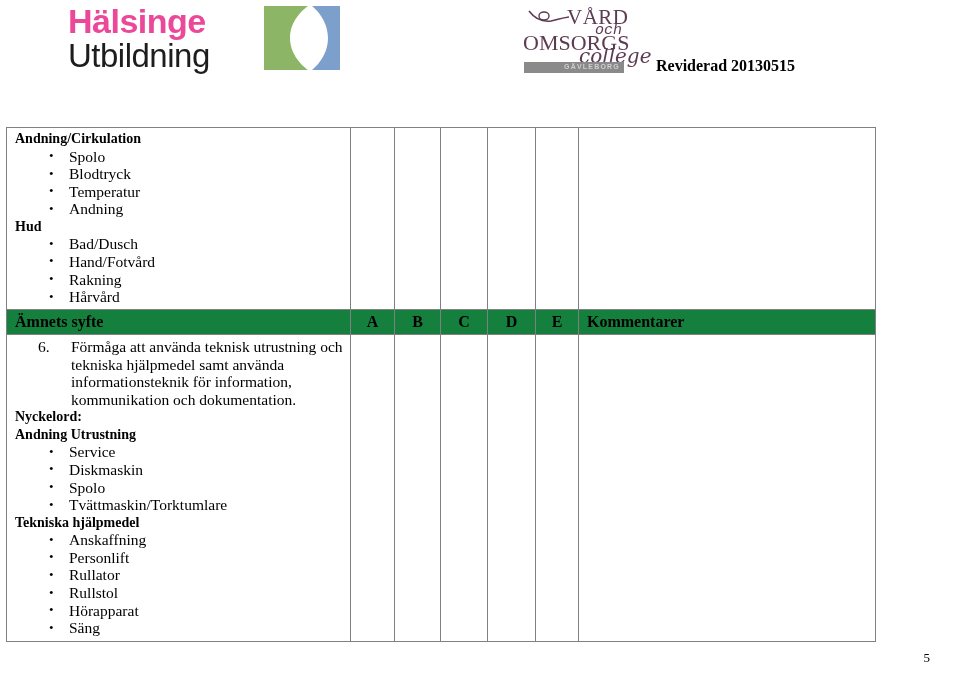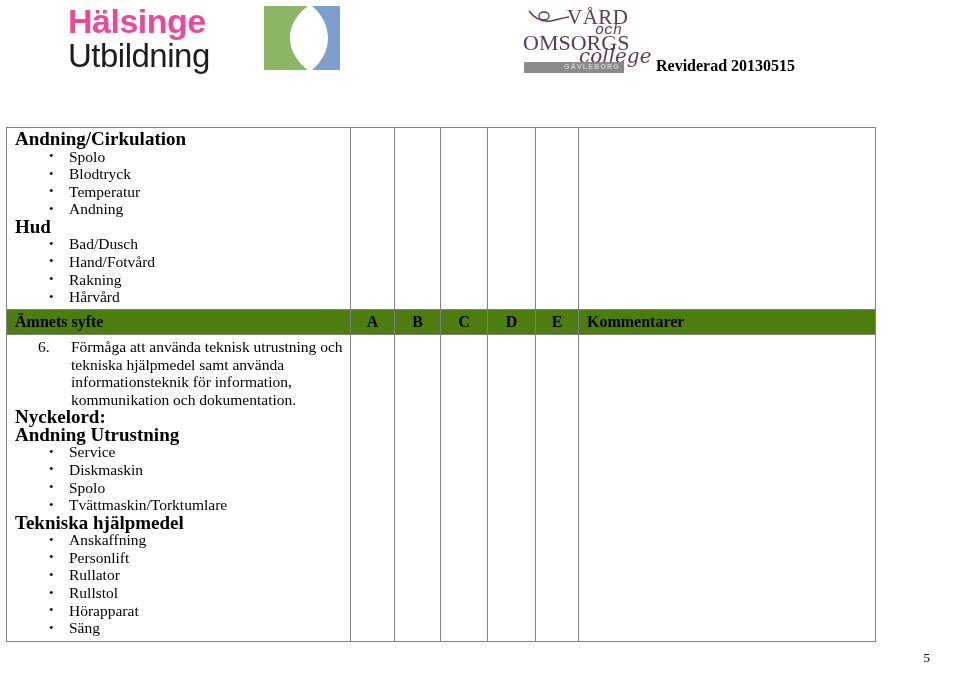--- a/index.html
+++ b/index.html
@@ -164,42 +164,42 @@
   }
   .tbl-top td { height: 176px; }
 
   
   .tbl-main {
     left: 6px;
     top: 309px;
     width: 869px;
   }
   .tbl-main td.hdr {
-    background: #4d7c0f;
+    background: #15803d;
     height: 24px;
     vertical-align: middle;
     font-weight: bold;
     font-size: 16px;
   }
   .tbl-main td.body { height: 300px; }
 
   .cell-pad {
     padding: 2px 4px 4px 6px;
   }
   .hdr-pad {
     padding: 1px 0 2px 8px;
   }
   .hdr-center {
     text-align: center;
     padding: 1px 0 2px 0;
   }
 
   
   .group-head {
-    font-size: 19px;
+    font-size: 14px;
     font-weight: bold;
     line-height: 17.5px;
     margin: 0;
     padding: 0 0 0 2px;
   }
   ul.doclist {
     list-style: none;
     margin: 0;
     padding: 0;
   }

